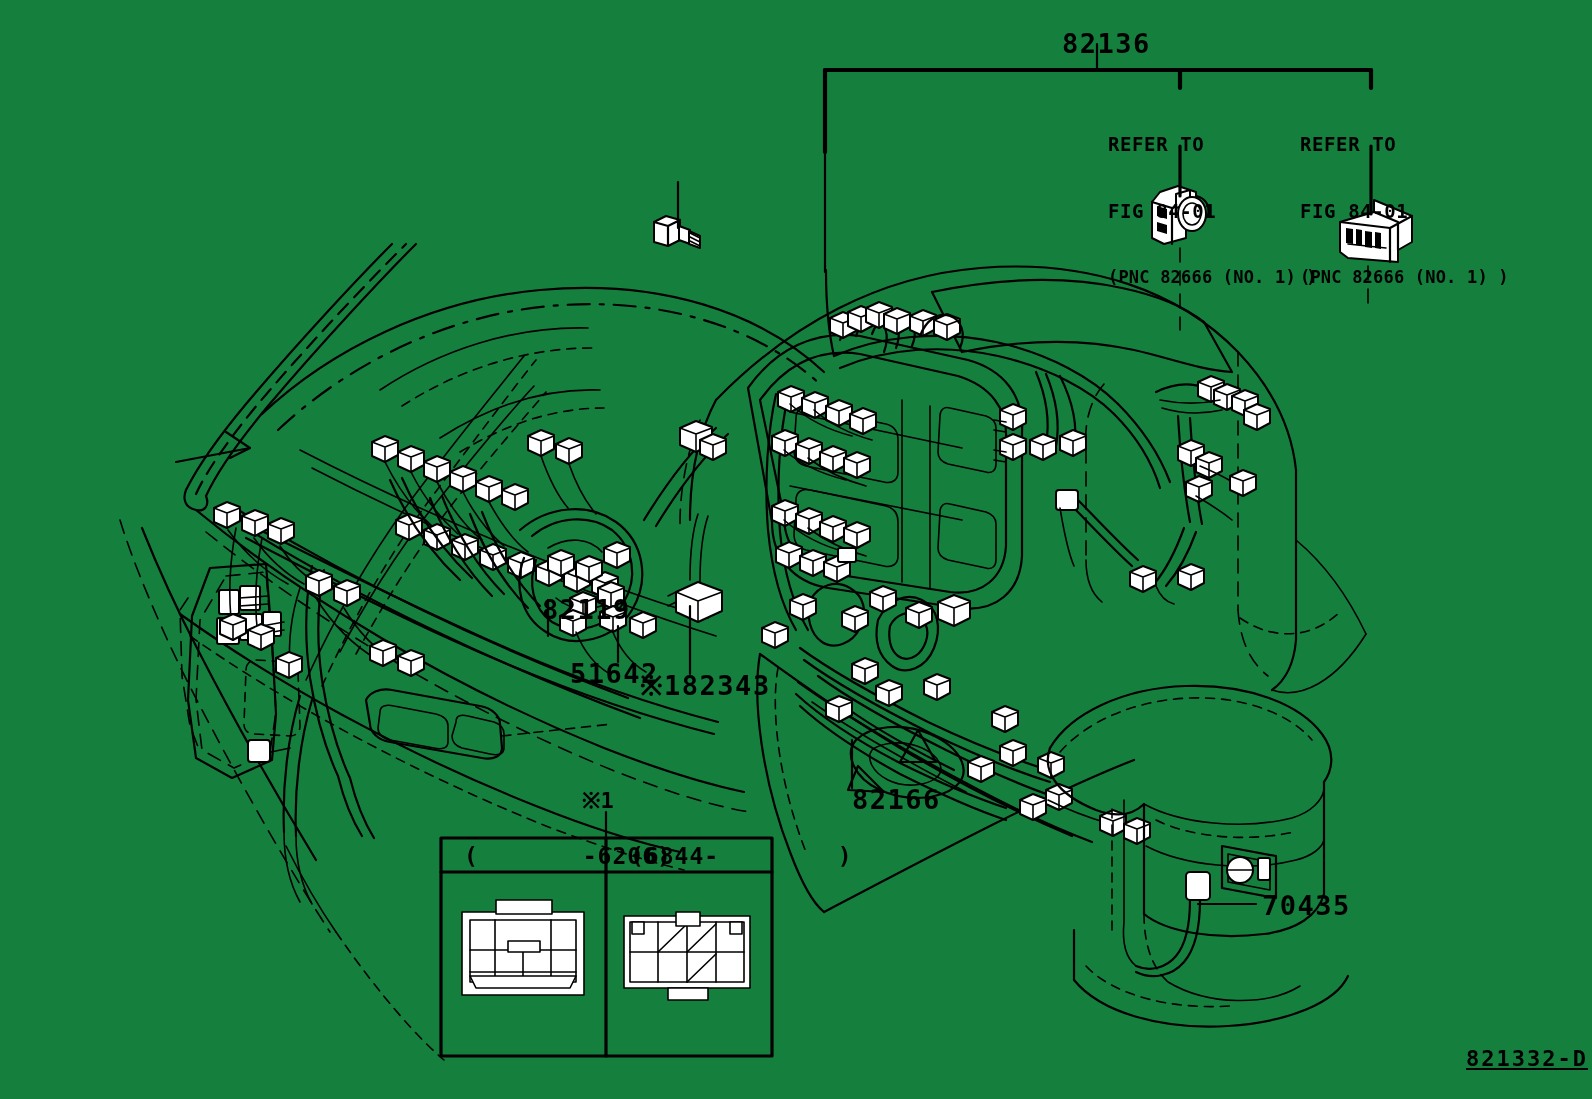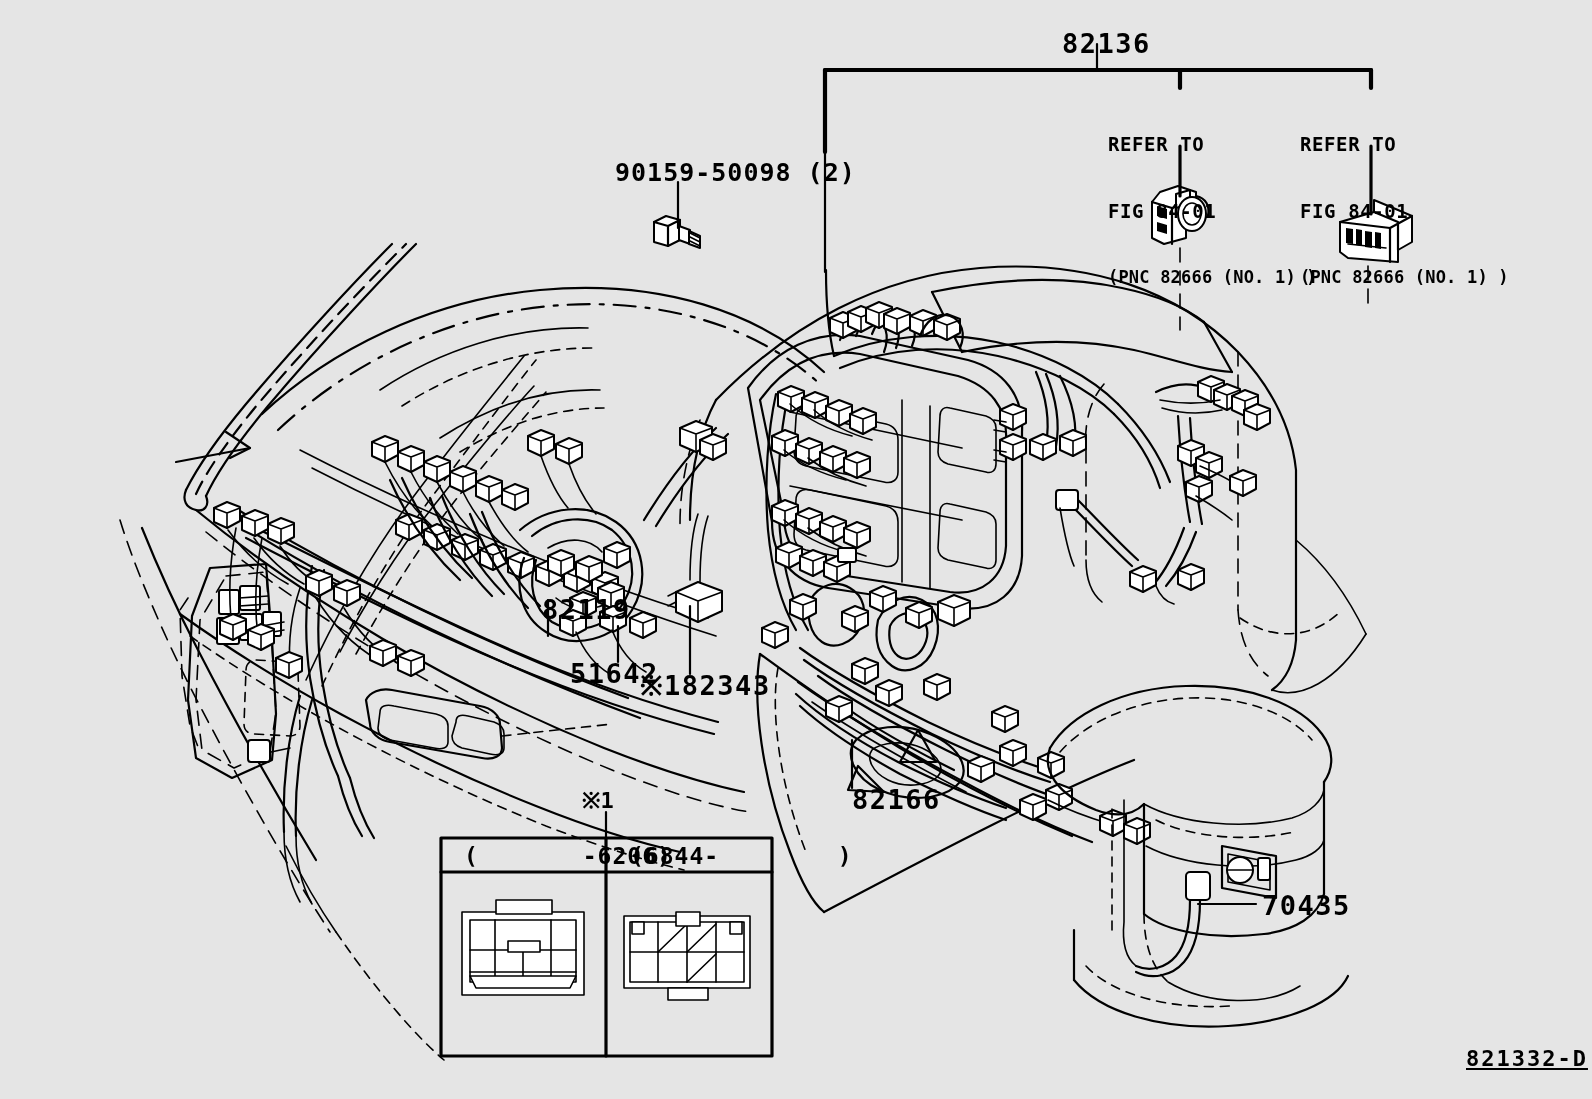--- a/index.html
+++ b/index.html
@@ -1,19 +1,19 @@
 <!DOCTYPE html>
 <html><head>
 <meta charset="utf-8">
 <style>
   html,body{margin:0;padding:0;background:#ffffff;}
   body{width:1592px;height:1099px;overflow:hidden;
        font-family:"DejaVu Sans Mono","Liberation Mono",monospace;
        color:#000;}
-  #stage{position:relative;width:1592px;height:1099px;background:#e5e5e5;}
+  #stage{position:relative;width:1592px;height:1099px;background:#15803d;}
   #art{position:absolute;left:0;top:0;width:1592px;height:1099px;}
   .lbl{position:absolute;white-space:pre;color:#000;
        font-family:"DejaVu Sans Mono","Liberation Mono",monospace;
        font-weight:bold;letter-spacing:0.5px;line-height:1.18;}
   .pn{font-size:27px;letter-spacing:1.5px;}
   .pn-sm{font-size:25px;letter-spacing:1px;}
   .refer{font-size:19px;letter-spacing:0.6px;}
   .refer .sub{font-size:17px;letter-spacing:0.2px;}
   .legend-hdr{font-size:23px;letter-spacing:1px;}
   .mark{font-size:22px;letter-spacing:0px;}
@@ -694,21 +694,20 @@
         <path class="fwt" d="M632 922 L644 922 L644 934 L632 934 Z"></path>
         <path class="fwt" d="M730 922 L742 922 L742 934 L730 934 Z"></path>
         <path class="fwt" d="M676 912 L700 912 L700 926 L676 926 Z"></path>
         <path class="fwt" d="M668 988 L708 988 L708 1000 L668 1000 Z"></path>
       </g>
     </g>
   </svg>
 
   <div class="lbl pn" style="left:1062px;top:28px;">82136</div>
 
-  <div class="lbl pn-sm" style="left:615px;top:158px;">90159-50098 (2)</div>
 
   <div class="lbl refer" style="left:1108px;top:88px;">
     <div>REFER TO</div>
     <div>FIG 84-01</div>
     <div class="sub">(PNC 82666 (NO. 1) )</div>
   </div>
 
   <div class="lbl refer" style="left:1300px;top:88px;">
     <div>REFER TO</div>
     <div>FIG 84-01</div>

